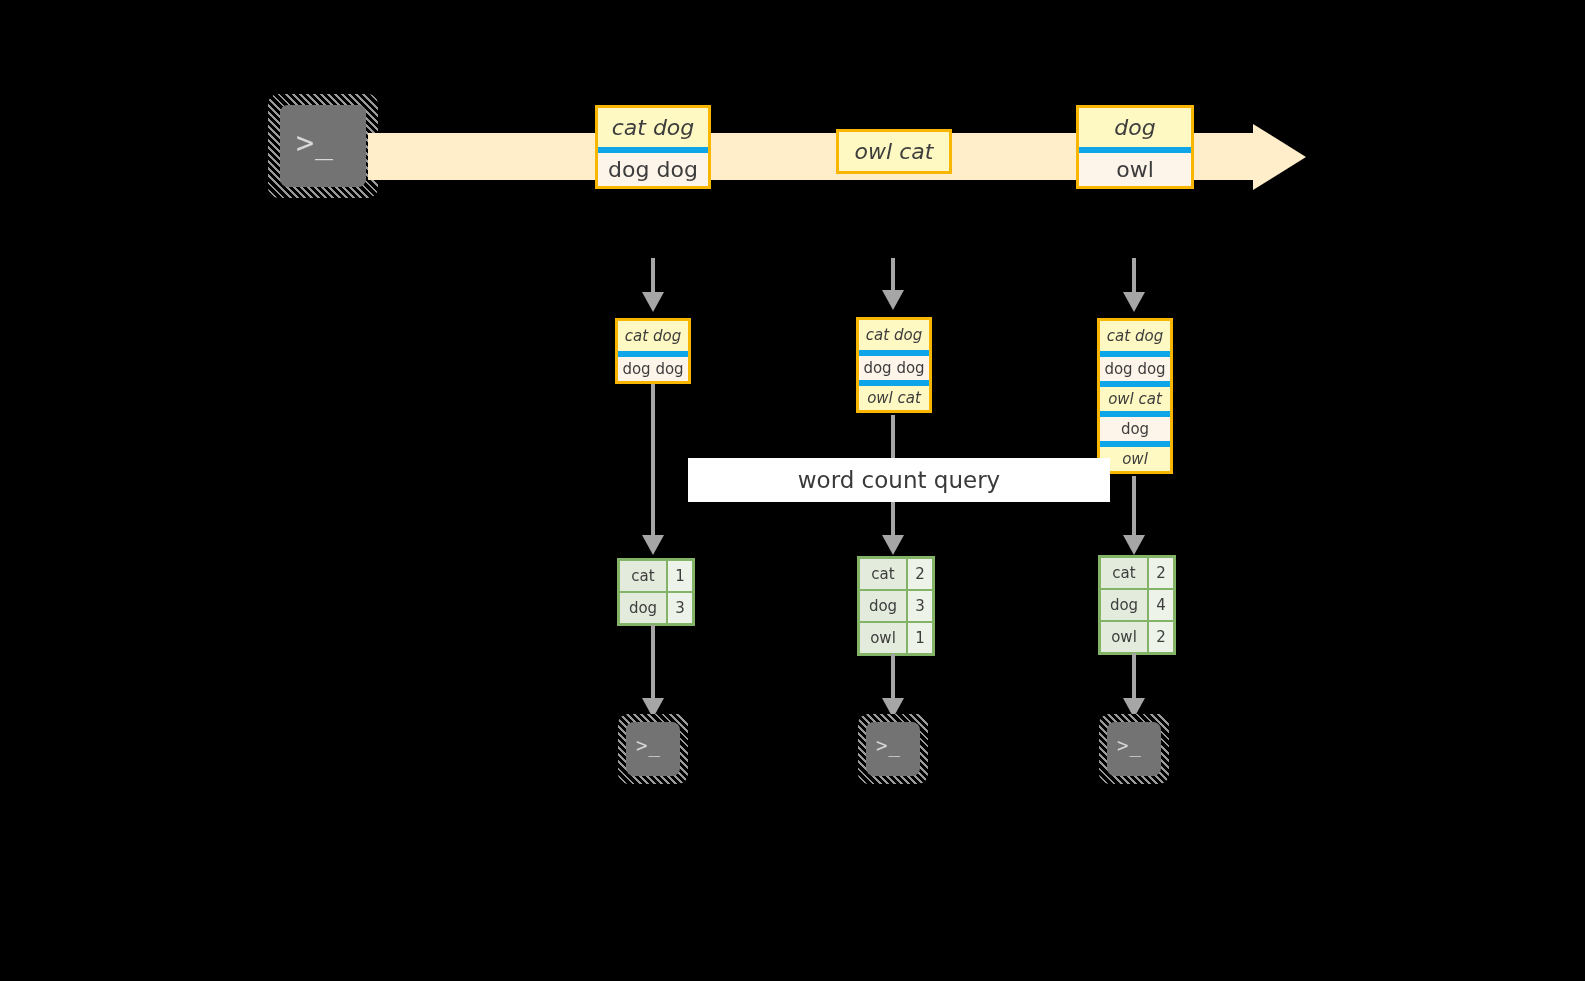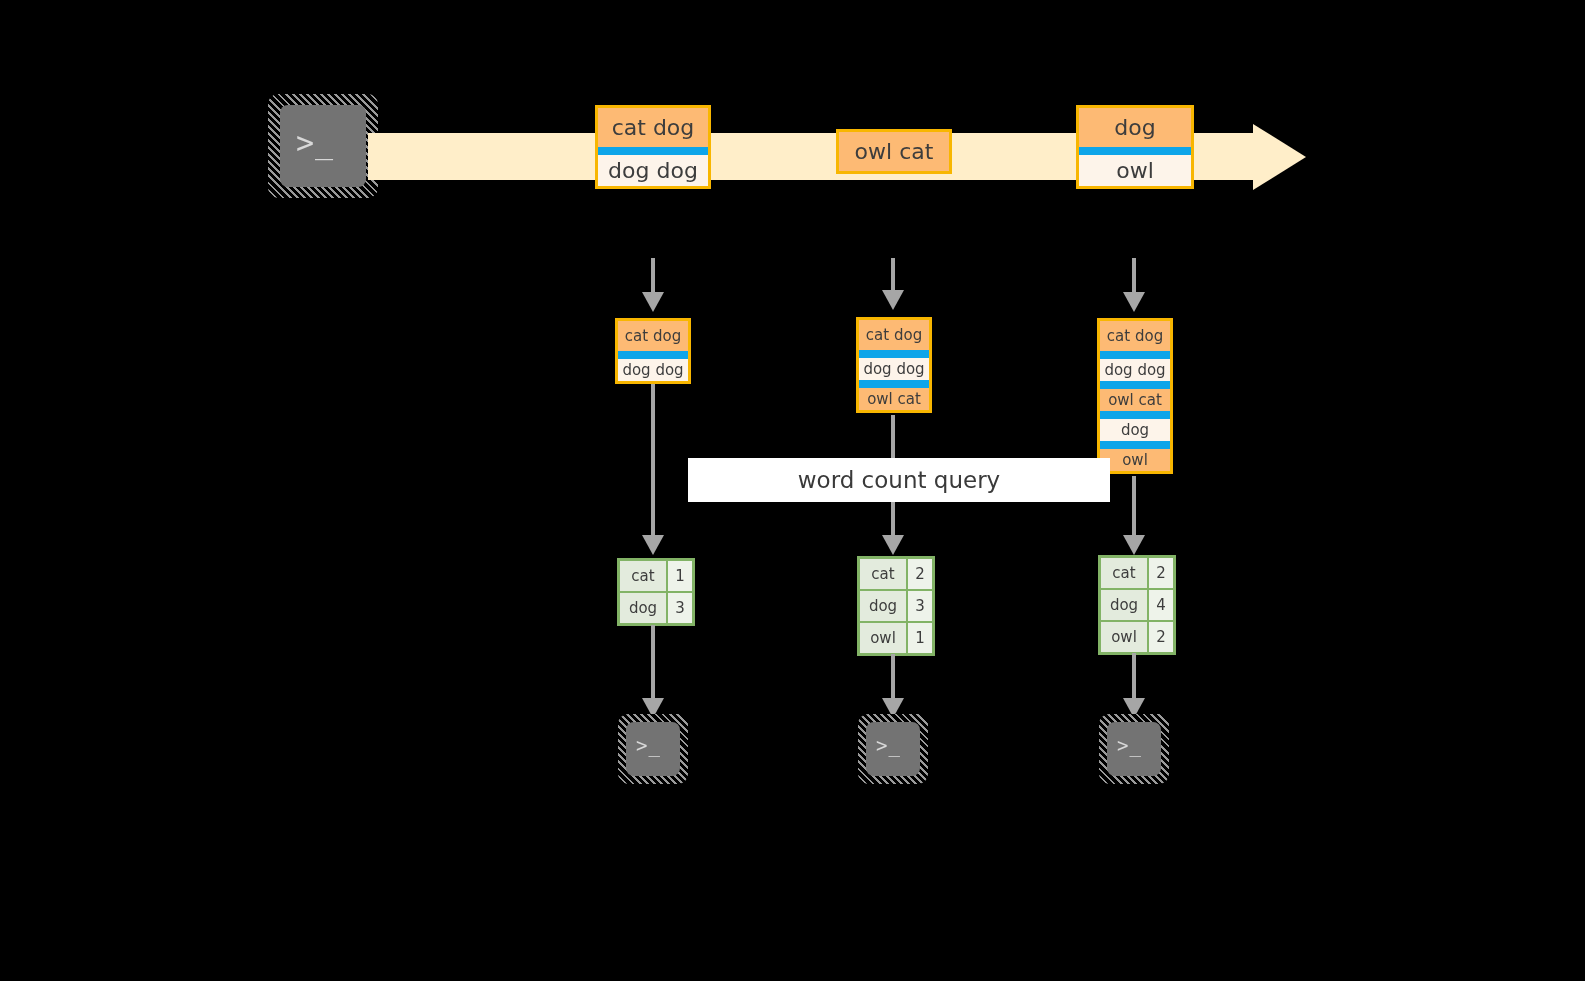--- a/index.html
+++ b/index.html
@@ -66,23 +66,23 @@
     background: #fdf2e6;
   }
   .rec-row {
     box-sizing: border-box;
     display: flex;
     align-items: center;
     justify-content: center;
     color: #3d3d3d;
     white-space: nowrap;
   }
-  .rec-row.dark  { background: #fdba74; }
+  .rec-row.dark  { background: #fef9c3; font-style: italic; }
   .rec-row.light { background: #fdf4ea; }
-  .rec-row + .rec-row { border-top: 8px solid #0ea5e9; }
+  .rec-row + .rec-row { border-top: 6px solid #0ea5e9; }
 
   
   .rec-stack.top .rec-row {
     height: 39px;
     font-size: 22px;
     padding: 0 14px;
   }
   
   .rec-stack.mid .rec-row {
     height: 30px;

